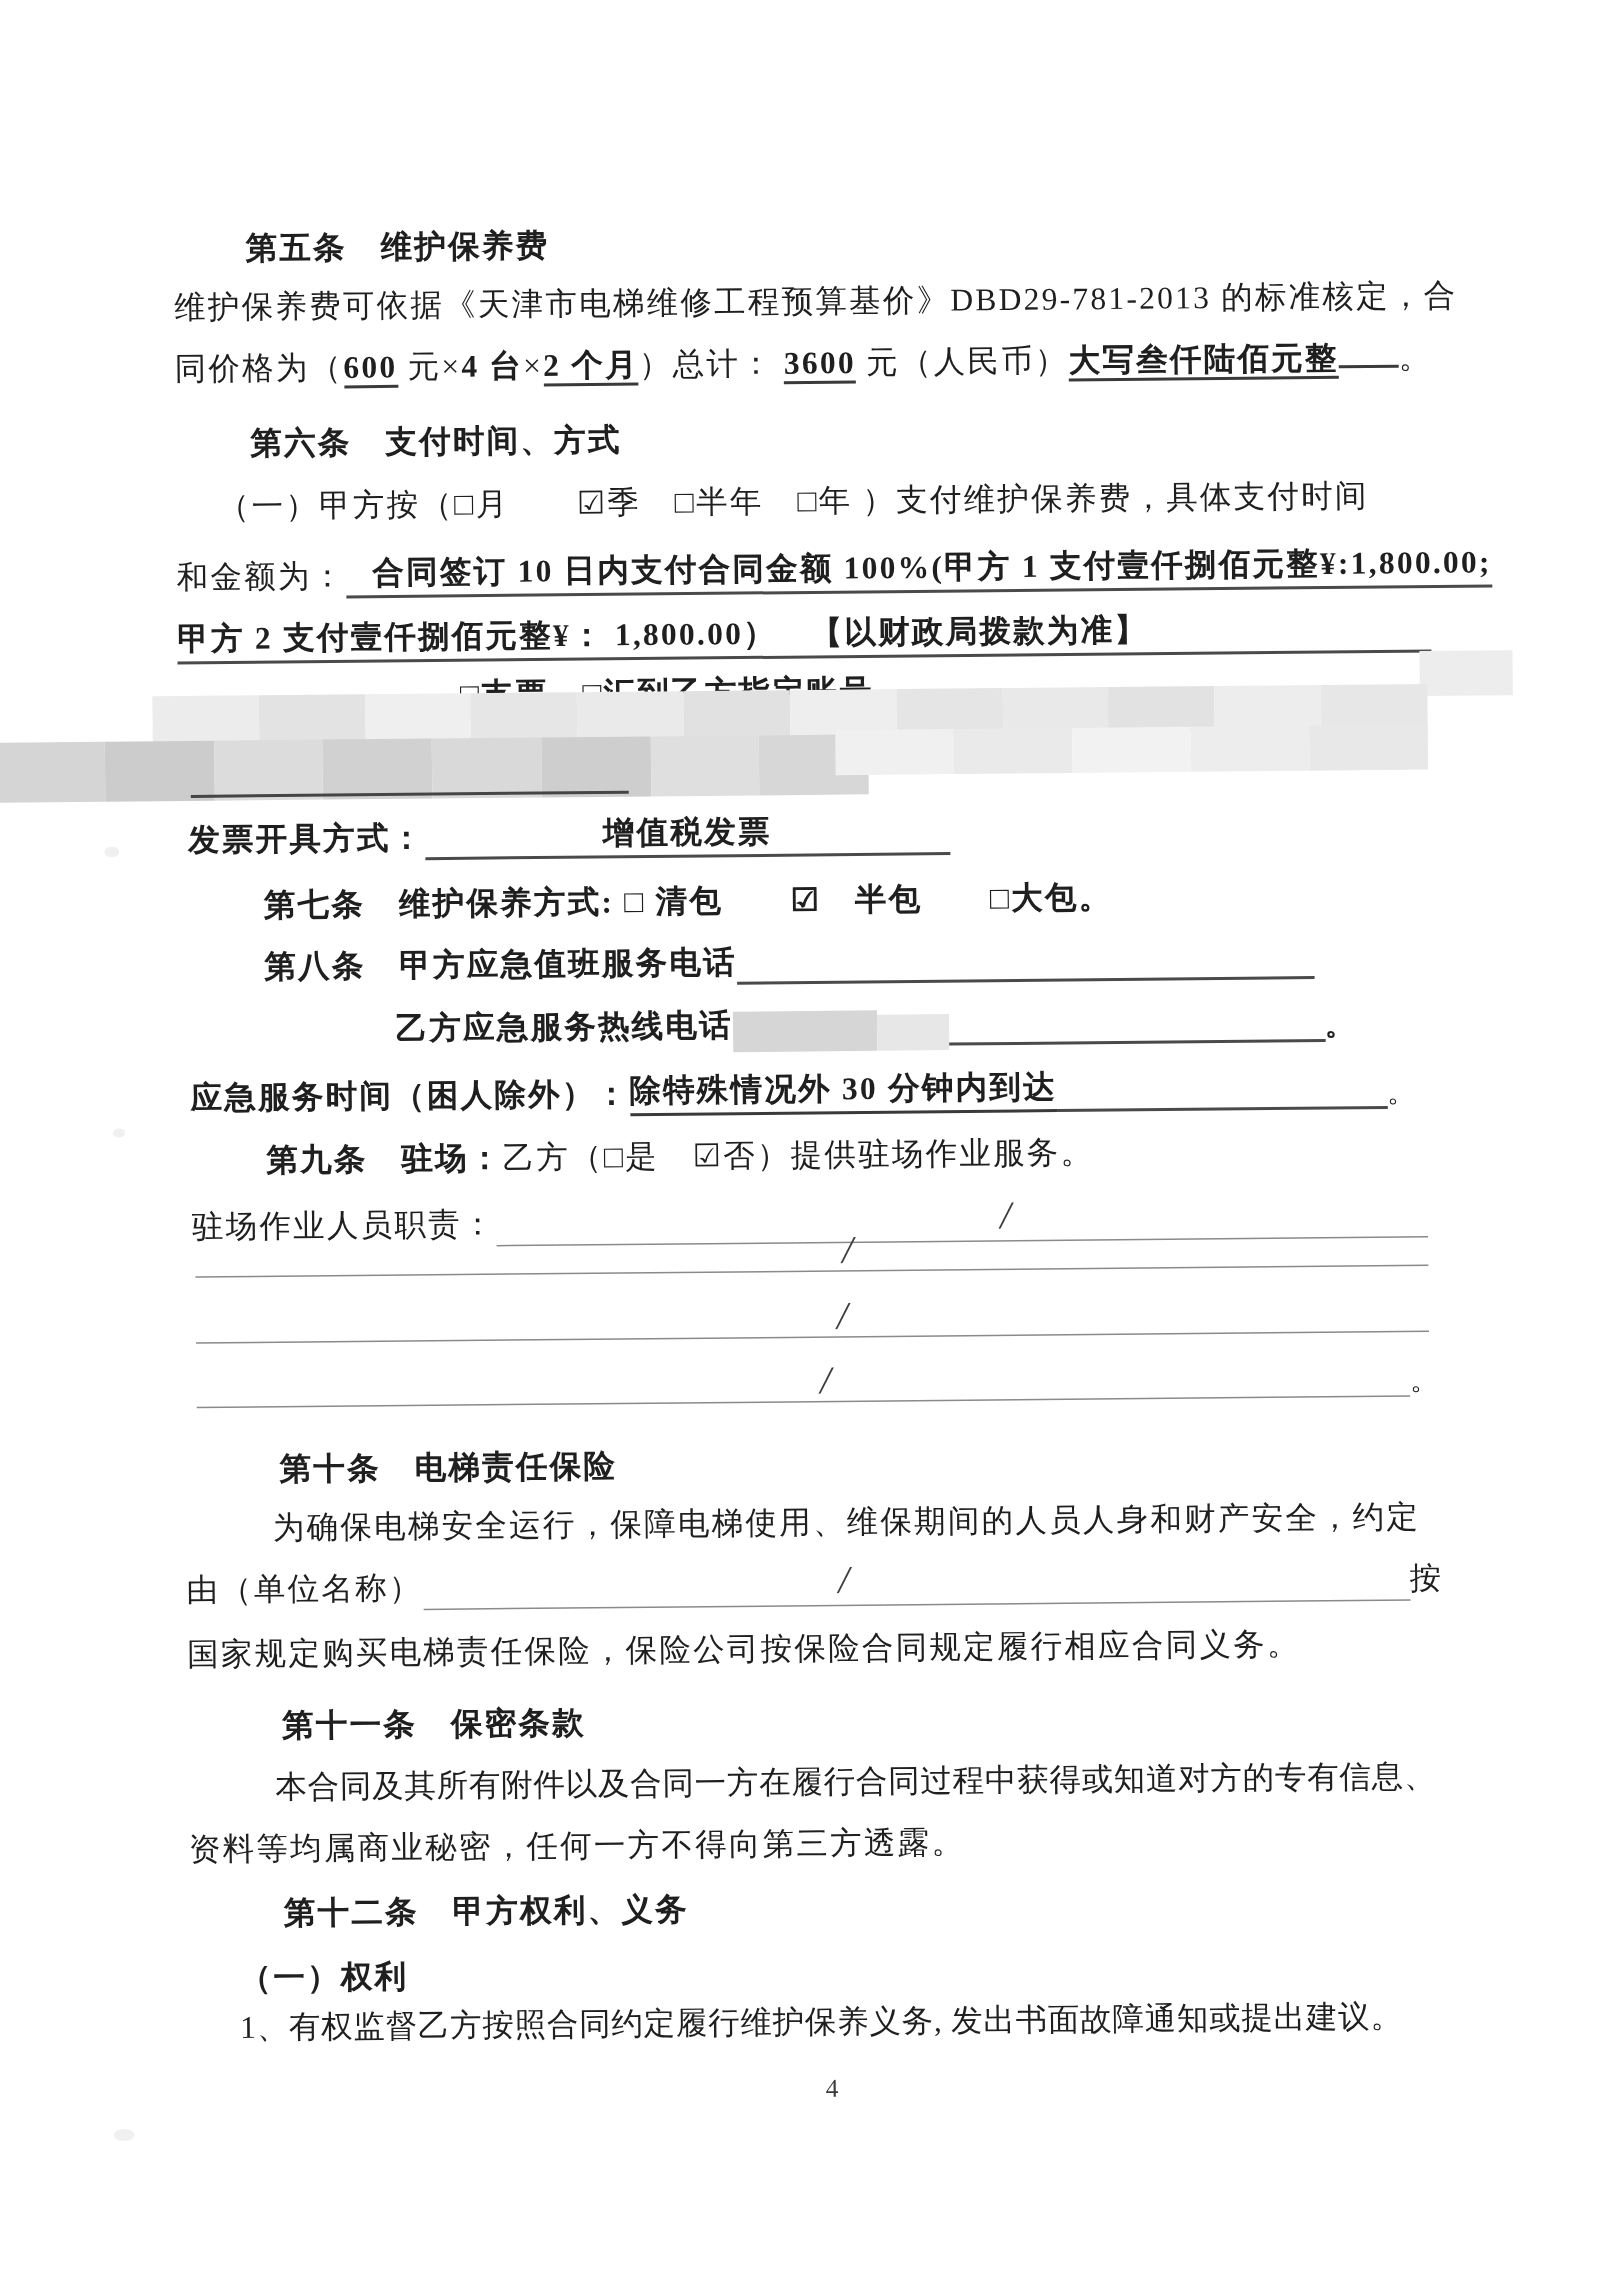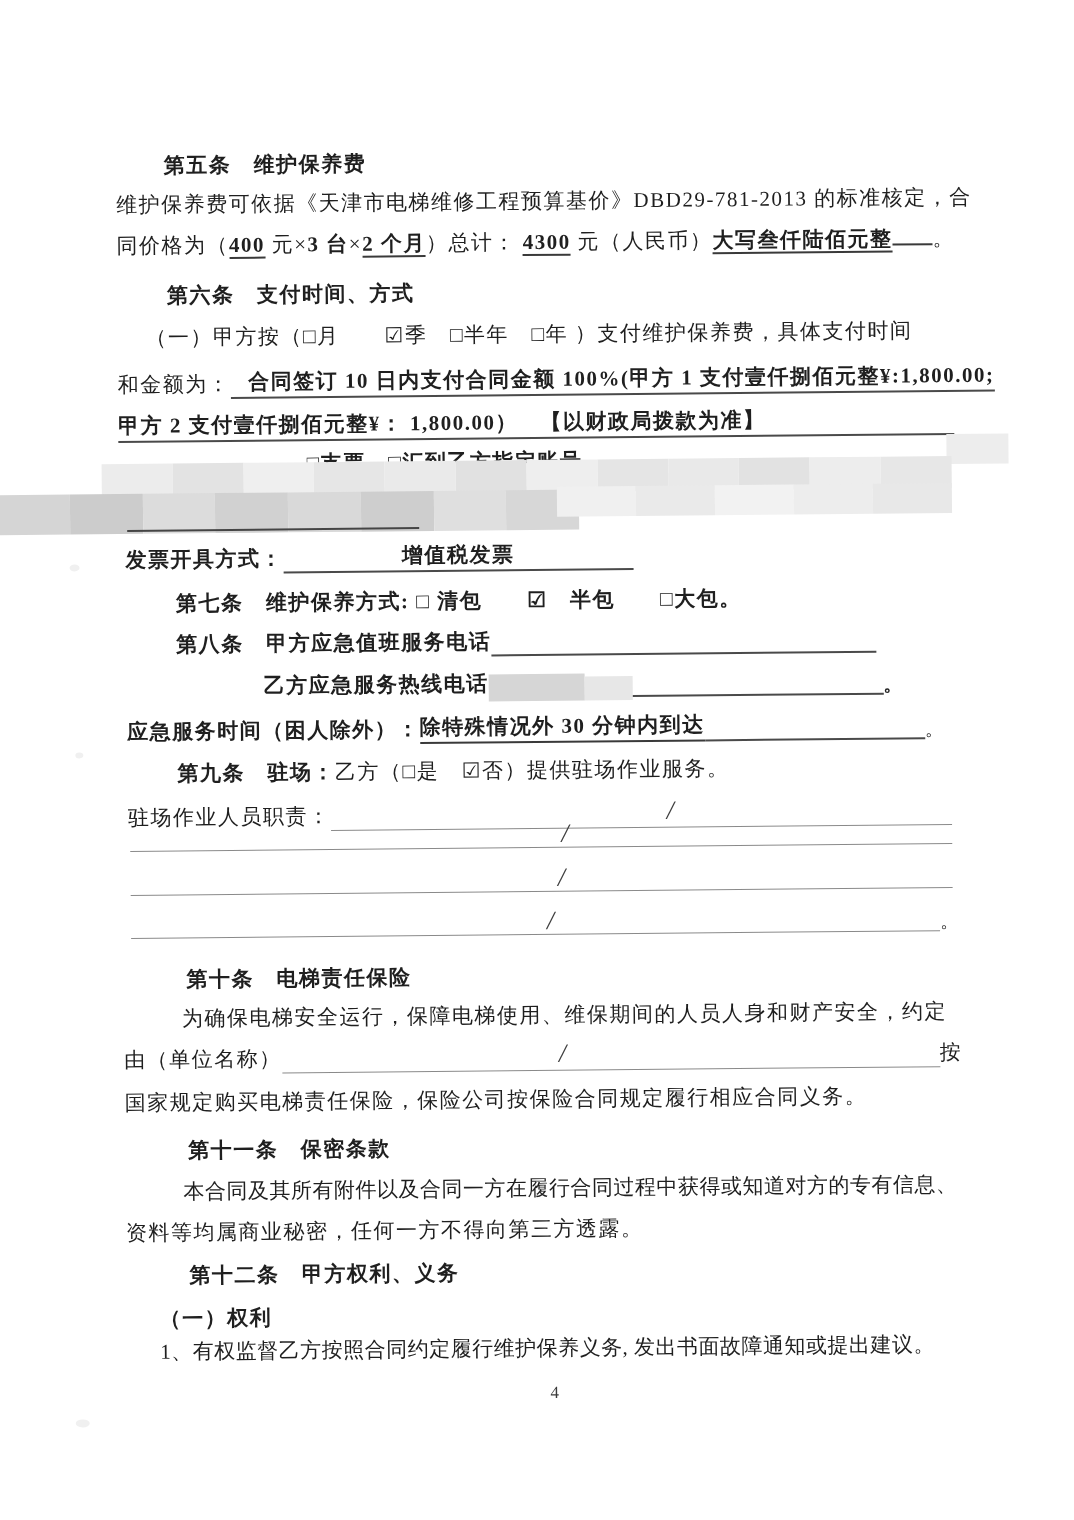--- a/index.html
+++ b/index.html
@@ -43,21 +43,21 @@
   .smudge{position:absolute;background:#f0f0f0;border-radius:50%;}
   .pageno{position:absolute;font-size:17px;color:#3a3a3a;}
 </style>
 </head>
 <body>
 
 <div class="sheet">
 
   <div class="ln hd" style="left:170px;top:147px;">第五条　维护保养费</div>
   <div class="ln" style="left:122px;top:186px;">维护保养费可依据《天津市电梯维修工程预算基价》DBD29-781-2013 的标准核定，合</div>
-  <div class="ln" style="left:122px;top:227px;"><span>同价格为（</span><span class="b u">400</span><span> 元×</span><span class="b">3 台</span><span>×</span><span class="b u">2 个月</span><span>）总计： </span><span class="b u">4300</span><span> 元（人民币）</span><span class="b u">大写叁仟陆佰元整</span><span class="upad"></span><span>。</span></div>
+  <div class="ln" style="left:122px;top:227px;"><span>同价格为（</span><span class="b u">600</span><span> 元×</span><span class="b">4 台</span><span>×</span><span class="b u">2 个月</span><span>）总计： </span><span class="b u">3600</span><span> 元（人民币）</span><span class="b u">大写叁仟陆佰元整</span><span class="upad"></span><span>。</span></div>
 
   <div class="ln hd" style="left:172px;top:277px;">第六条　支付时间、方式</div>
   <div class="ln" style="left:150px;top:319px;">（一）甲方按（□月　　☑季　□半年　□年 ）支付维护保养费，具体支付时间</div>
   <div class="ln row" style="left:122px;top:364px;width:836px;">
       <span>和金额为： </span>
       <span class="fill b" style="padding-left:18px;">合同签订 10 日内支付合同金额 100%(甲方 1 支付壹仟捌佰元整¥:1,800.00;</span>
     </div>
   <div class="ln row" style="left:122px;top:407px;width:836px;">
       <span class="fill b">甲方 2 支付壹仟捌佰元整¥： 1,800.00）　【以财政局拨款为准】</span>
     </div>

